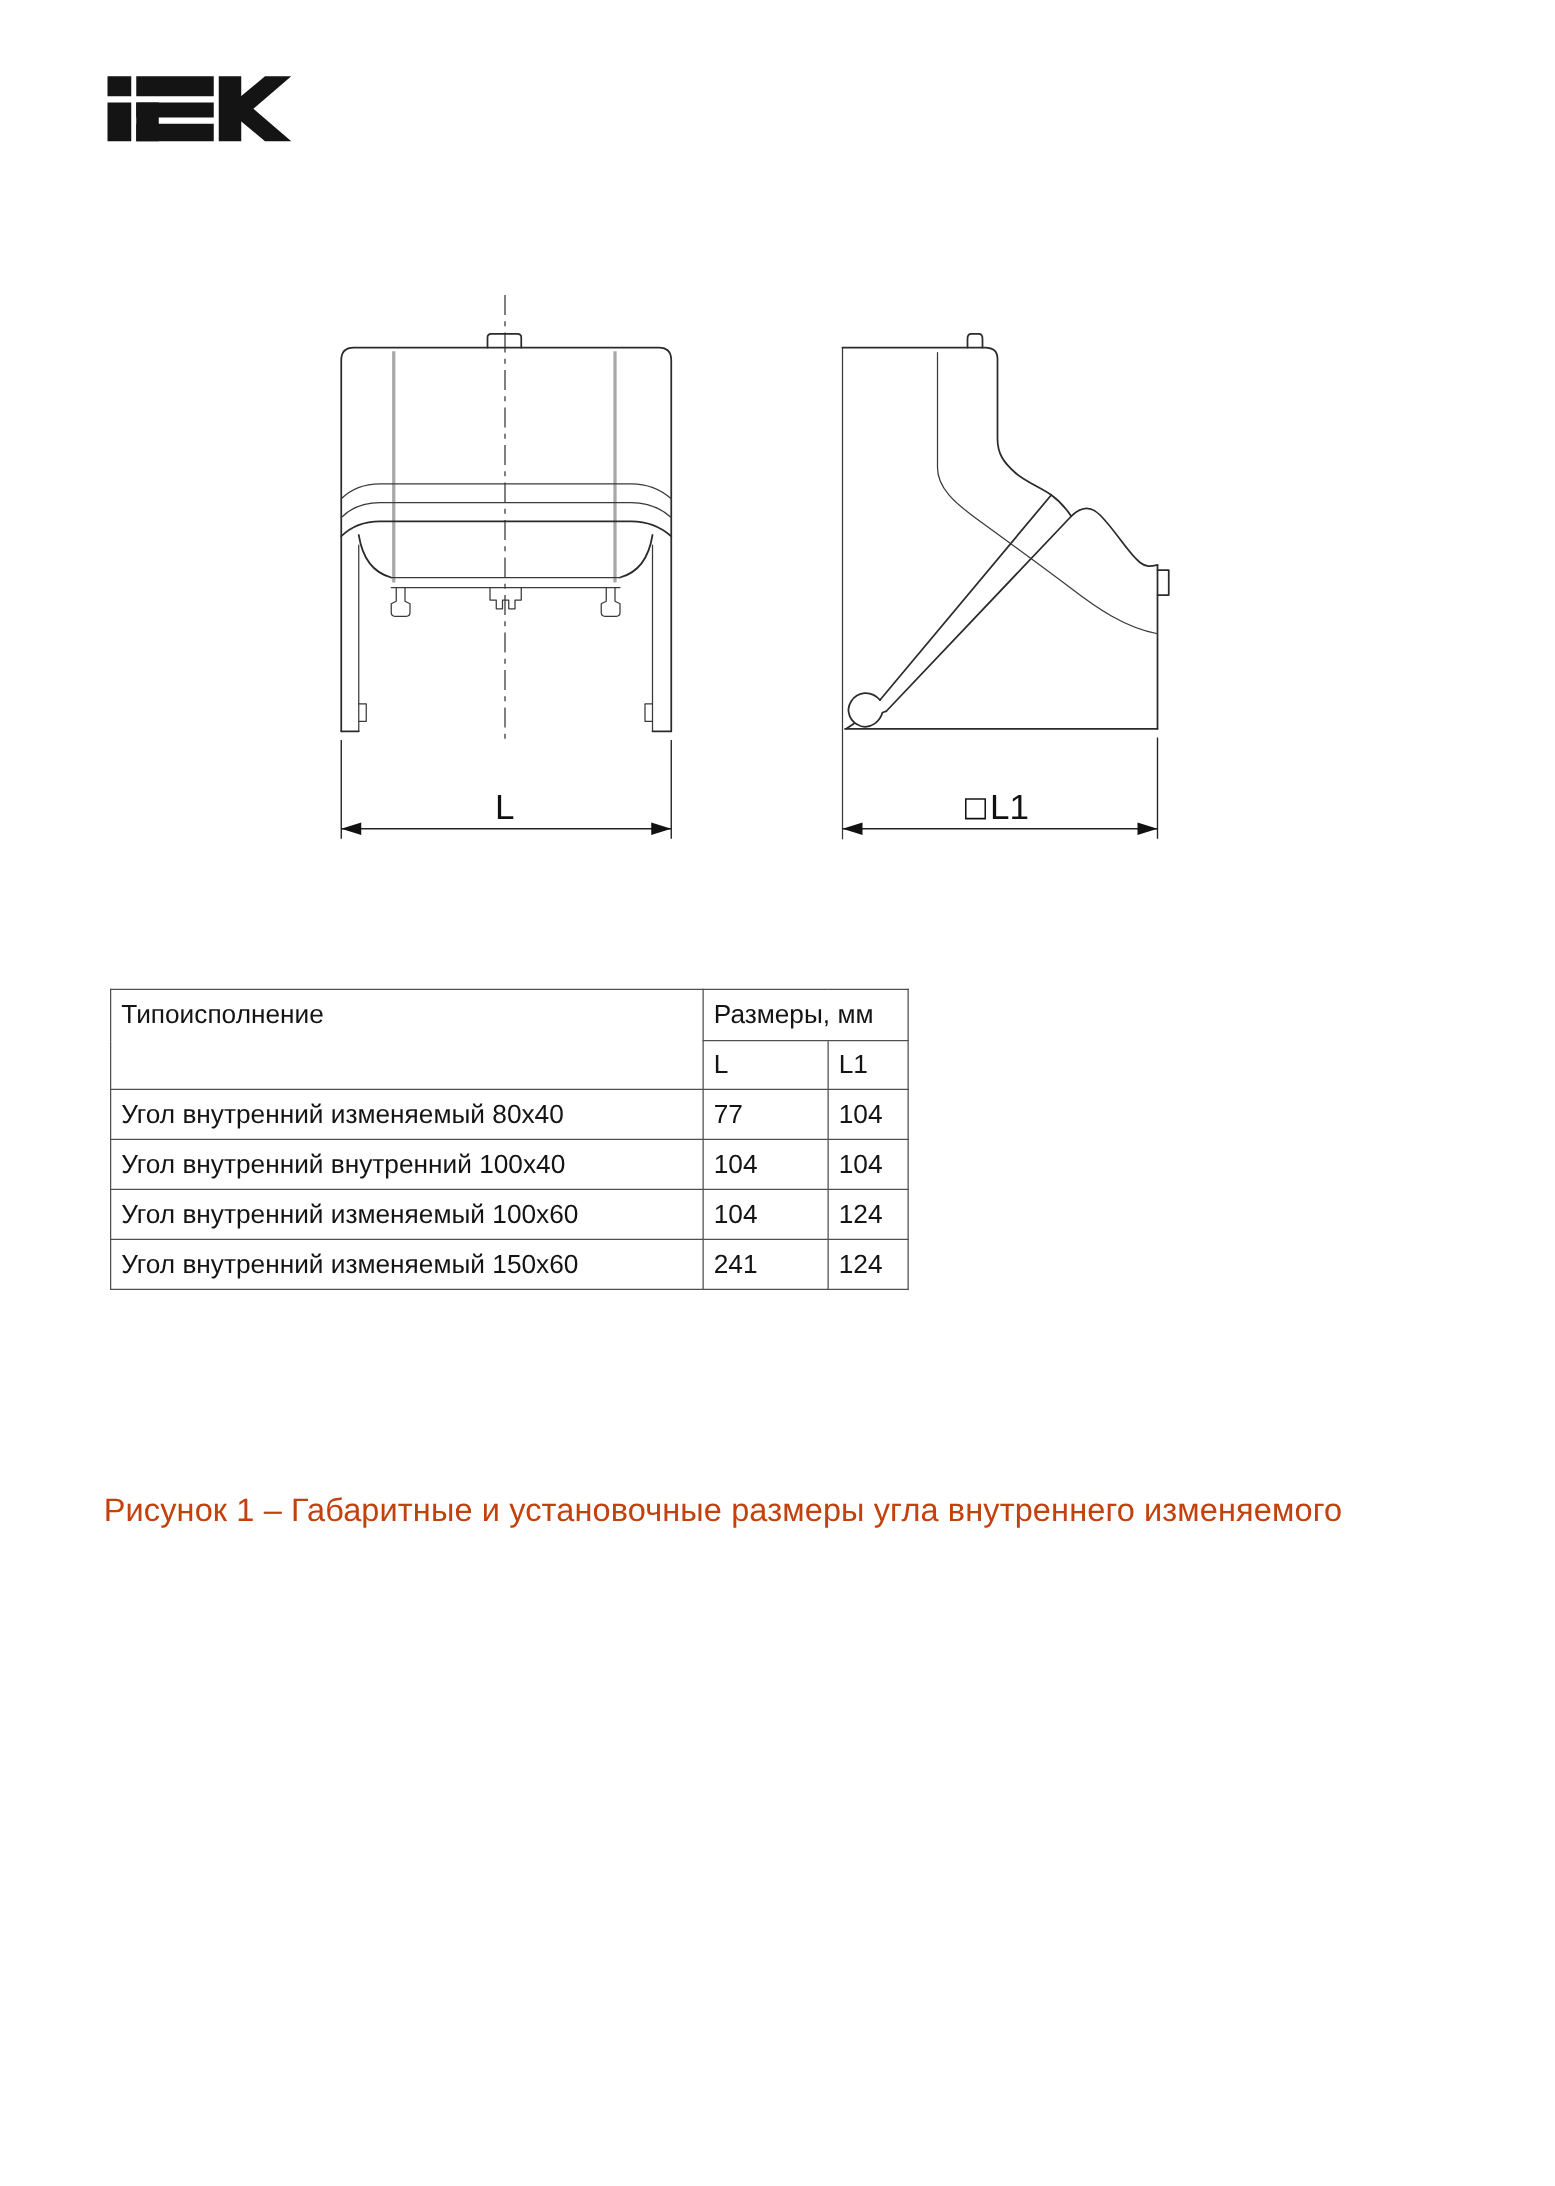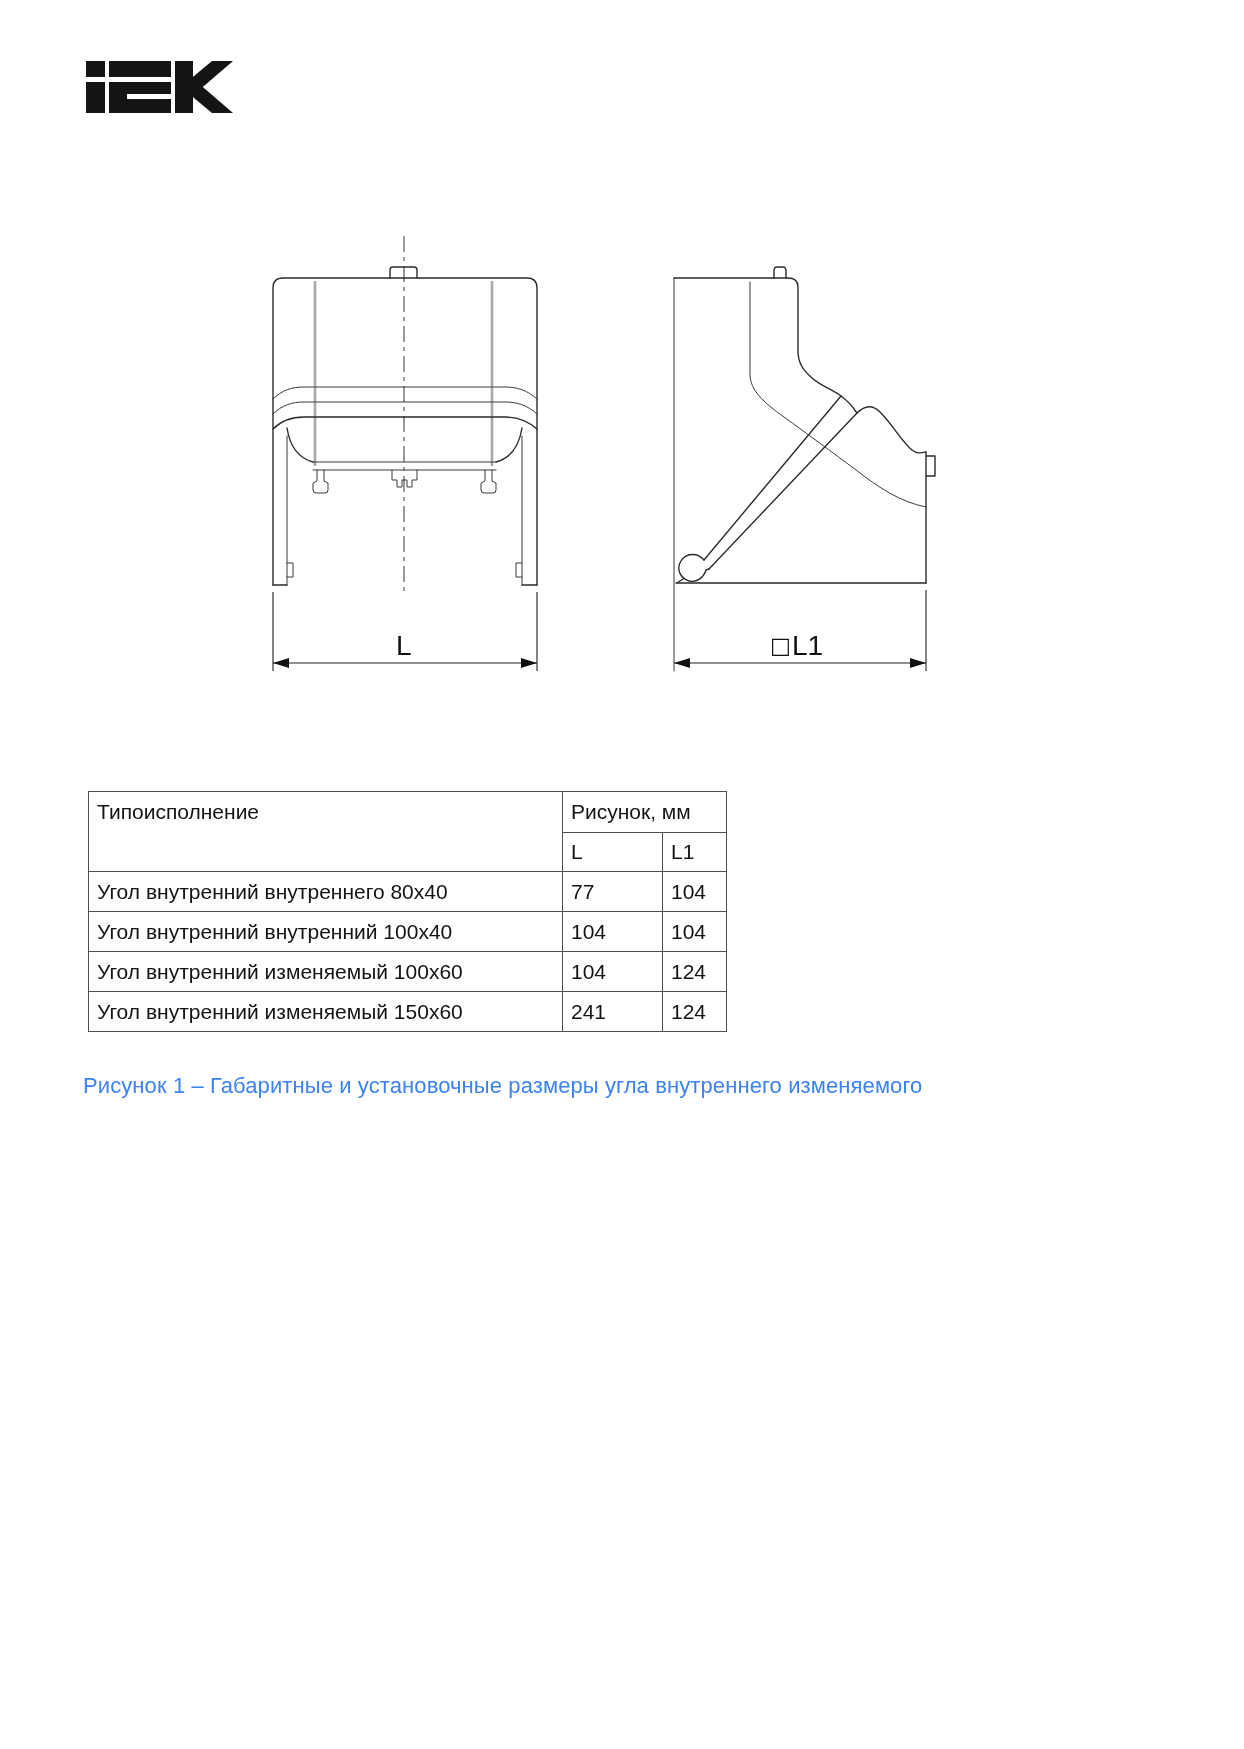--- a/index.html
+++ b/index.html
@@ -22,21 +22,21 @@
   .dims{position:absolute;left:88px;top:791px;border-collapse:collapse;table-layout:fixed;width:638px;padding-left:12px;}
   .dims td{
     border:1px solid #4f4f4f;font-size:21px;padding:2px 6px 2px 8px;
     vertical-align:middle;white-space:nowrap;color:#141414;background:#fff;
   }
   .dims tr.h1{height:41px;}
   .dims tr.h2{height:39px;}
   .dims tr.dr{height:40px;}
   .dims td.c1{vertical-align:top;padding-top:8px;}
   .caption{
-    position:absolute;left:83px;top:1073px;font-size:22px;color:#3b82f6;
+    position:absolute;left:83px;top:1193px;font-size:26px;color:#c2410c;
     white-space:nowrap;letter-spacing:0.1px;
   }
 </style>
 </head>
 <body>
 
 <div class="page">
 
   <svg class="logo" viewBox="80 55 160 65" aria-hidden="true">
     <g>
@@ -105,28 +105,28 @@
 
   <table class="dims">
     <colgroup>
       <col style="width:474px">
         <col style="width:100px">
         <col style="width:64px">
     </colgroup>
     <tbody>
       <tr class="h1">
         <td class="c1" rowspan="2">Типоисполнение</td>
-        <td colspan="2">Рисунок, мм</td>
+        <td colspan="2">Размеры, мм</td>
       </tr>
       <tr class="h2">
         <td>L</td>
         <td>L1</td>
       </tr>
       <tr class="dr">
-        <td>Угол внутренний внутреннего 80х40</td>
+        <td>Угол внутренний изменяемый 80х40</td>
         <td>77</td>
         <td>104</td>
       </tr>
       <tr class="dr">
         <td>Угол внутренний внутренний 100х40</td>
         <td>104</td>
         <td>104</td>
       </tr>
       <tr class="dr">
         <td>Угол внутренний изменяемый 100х60</td>

